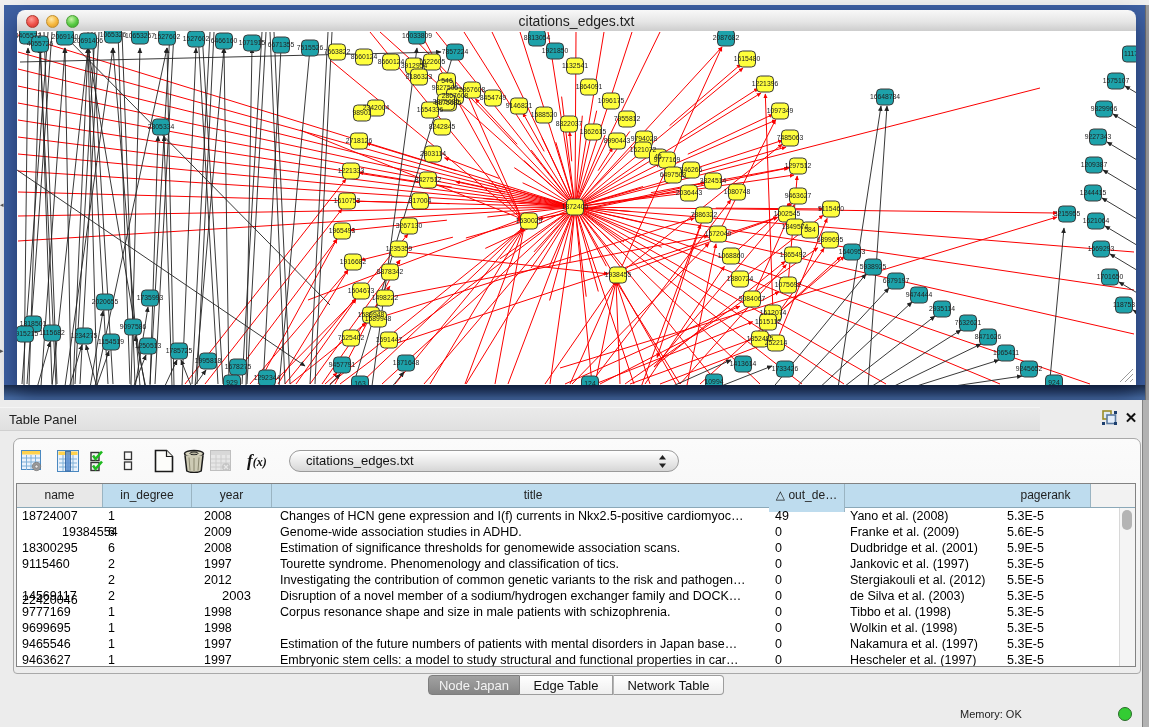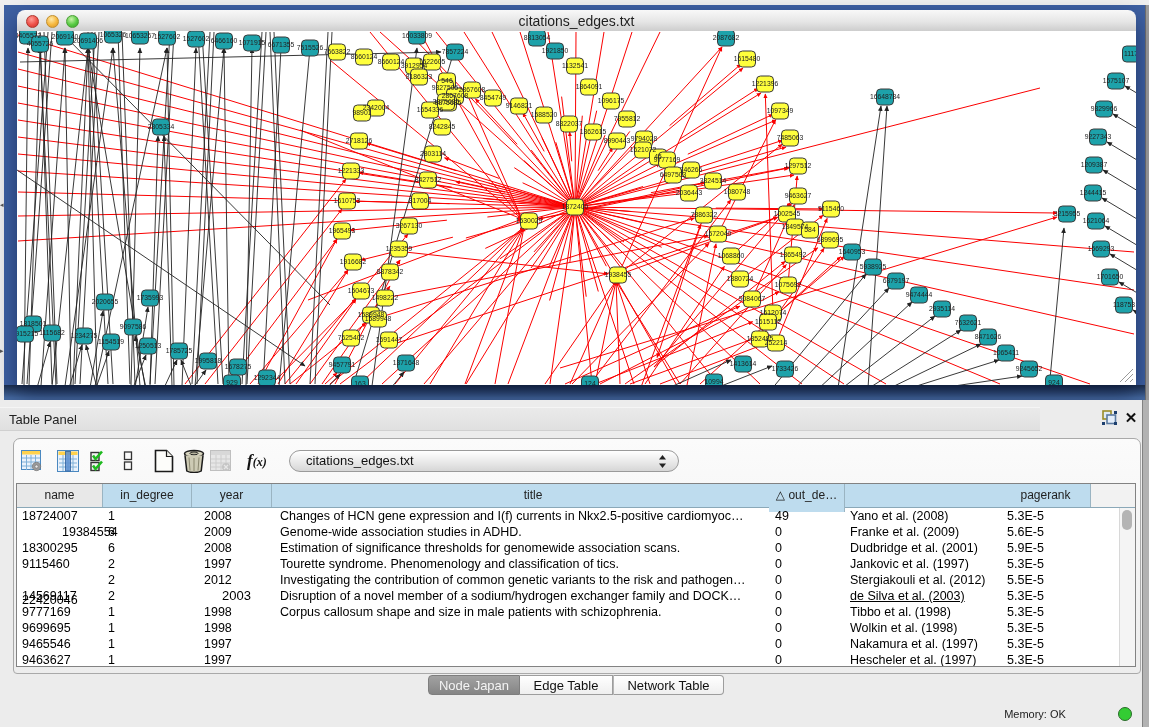--- a/index.html
+++ b/index.html
@@ -728,51 +728,53 @@
 <div class="abs" style="left:187px;top:88px;height:16px;line-height:16px;font-size:12.5px;color:#000;white-space:nowrap;">2012</div>
 <div class="abs" style="width:487px;overflow:hidden;left:263px;top:88px;height:16px;line-height:16px;font-size:12.5px;color:#000;white-space:nowrap;">Investigating the contribution of common genetic variants to the risk and pathogen…</div>
 <div class="abs" style="left:758px;top:88px;height:16px;line-height:16px;font-size:12.5px;color:#000;white-space:nowrap;">0</div>
 <div class="abs" style="left:833px;top:88px;height:16px;line-height:16px;font-size:12.5px;color:#000;white-space:nowrap;">Stergiakouli et al. (2012)</div>
 <div class="abs" style="left:990px;top:88px;height:16px;line-height:16px;font-size:12.5px;color:#000;white-space:nowrap;">5.5E‑5</div>
 <div class="abs" style="left:5px;top:104px;height:16px;line-height:16px;font-size:12.5px;color:#000;white-space:nowrap;">14569117</div>
 <div class="abs" style="left:91px;top:104px;height:16px;line-height:16px;font-size:12.5px;color:#000;white-space:nowrap;">2</div>
 <div class="abs" style="left:182px;top:104px;height:16px;line-height:16px;font-size:13px;color:#000;white-space:nowrap;margin-left:23px;">2003</div>
 <div class="abs" style="width:487px;overflow:hidden;left:263px;top:104px;height:16px;line-height:16px;font-size:12.5px;color:#000;white-space:nowrap;">Disruption of a novel member of a sodium/hydrogen exchanger family and DOCK…</div>
 <div class="abs" style="left:758px;top:104px;height:16px;line-height:16px;font-size:12.5px;color:#000;white-space:nowrap;">0</div>
-<div class="abs" style="left:833px;top:104px;height:16px;line-height:16px;font-size:12.5px;color:#000;white-space:nowrap;text-decoration:underline;">de Silva et al. (2003)</div>
+<div class="abs" style="left:833px;top:104px;height:16px;line-height:16px;font-size:12.5px;color:#000;white-space:nowrap;">de Silva et al. (2003)</div>
 <div class="abs" style="left:990px;top:104px;height:16px;line-height:16px;font-size:12.5px;color:#000;white-space:nowrap;">5.3E‑5</div>
 <div class="abs" style="left:5px;top:120px;height:16px;line-height:16px;font-size:12.5px;color:#000;white-space:nowrap;">9777169</div>
 <div class="abs" style="left:91px;top:120px;height:16px;line-height:16px;font-size:12.5px;color:#000;white-space:nowrap;">1</div>
 <div class="abs" style="left:187px;top:120px;height:16px;line-height:16px;font-size:12.5px;color:#000;white-space:nowrap;">1998</div>
-<div class="abs" style="width:487px;overflow:hidden;left:263px;top:120px;height:16px;line-height:16px;font-size:12.5px;color:#000;white-space:nowrap;">Corpus callosum shape and size in male patients with schizophrenia.</div>
+<div class="abs" style="width:487px;overflow:hidden;left:263px;top:120px;height:16px;line-height:16px;font-size:12.5px;color:#000;white-space:nowrap;">Corpus resonance shape and size in male patients with schizophrenia.</div>
 <div class="abs" style="left:758px;top:120px;height:16px;line-height:16px;font-size:12.5px;color:#000;white-space:nowrap;">0</div>
 <div class="abs" style="left:833px;top:120px;height:16px;line-height:16px;font-size:12.5px;color:#000;white-space:nowrap;">Tibbo et al. (1998)</div>
 <div class="abs" style="left:990px;top:120px;height:16px;line-height:16px;font-size:12.5px;color:#000;white-space:nowrap;">5.3E‑5</div>
 <div class="abs" style="left:5px;top:136px;height:16px;line-height:16px;font-size:12.5px;color:#000;white-space:nowrap;">9699695</div>
 <div class="abs" style="left:91px;top:136px;height:16px;line-height:16px;font-size:12.5px;color:#000;white-space:nowrap;">1</div>
 <div class="abs" style="left:187px;top:136px;height:16px;line-height:16px;font-size:12.5px;color:#000;white-space:nowrap;">1998</div>
 <div class="abs" style="left:758px;top:136px;height:16px;line-height:16px;font-size:12.5px;color:#000;white-space:nowrap;">0</div>
 <div class="abs" style="left:833px;top:136px;height:16px;line-height:16px;font-size:12.5px;color:#000;white-space:nowrap;">Wolkin et al. (1998)</div>
 <div class="abs" style="left:990px;top:136px;height:16px;line-height:16px;font-size:12.5px;color:#000;white-space:nowrap;">5.3E‑5</div>
 <div class="abs" style="left:5px;top:152px;height:16px;line-height:16px;font-size:12.5px;color:#000;white-space:nowrap;">9465546</div>
 <div class="abs" style="left:91px;top:152px;height:16px;line-height:16px;font-size:12.5px;color:#000;white-space:nowrap;">1</div>
 <div class="abs" style="left:187px;top:152px;height:16px;line-height:16px;font-size:12.5px;color:#000;white-space:nowrap;">1997</div>
+<div class="abs" style="width:487px;overflow:hidden;left:263px;top:152px;height:16px;line-height:16px;font-size:12.5px;color:#000;white-space:nowrap;">Estimation of the future numbers of patients with mental disorders in Japan base…</div>
 <div class="abs" style="left:758px;top:152px;height:16px;line-height:16px;font-size:12.5px;color:#000;white-space:nowrap;">0</div>
 <div class="abs" style="left:833px;top:152px;height:16px;line-height:16px;font-size:12.5px;color:#000;white-space:nowrap;">Nakamura et al. (1997)</div>
 <div class="abs" style="left:990px;top:152px;height:16px;line-height:16px;font-size:12.5px;color:#000;white-space:nowrap;">5.3E‑5</div>
 <div class="abs" style="left:5px;top:168px;height:16px;line-height:16px;font-size:12.5px;color:#000;white-space:nowrap;">9463627</div>
 <div class="abs" style="left:91px;top:168px;height:16px;line-height:16px;font-size:12.5px;color:#000;white-space:nowrap;">1</div>
 <div class="abs" style="left:187px;top:168px;height:16px;line-height:16px;font-size:12.5px;color:#000;white-space:nowrap;">1997</div>
+<div class="abs" style="width:487px;overflow:hidden;left:263px;top:168px;height:16px;line-height:16px;font-size:12.5px;color:#000;white-space:nowrap;">Embryonic stem cells: a model to study structural and functional properties in car…</div>
 <div class="abs" style="left:758px;top:168px;height:16px;line-height:16px;font-size:12.5px;color:#000;white-space:nowrap;">0</div>
 <div class="abs" style="left:833px;top:168px;height:16px;line-height:16px;font-size:12.5px;color:#000;white-space:nowrap;">Hescheler et al. (1997)</div>
 <div class="abs" style="left:990px;top:168px;height:16px;line-height:16px;font-size:12.5px;color:#000;white-space:nowrap;">5.3E‑5</div>
 <div class="abs" style="left:1102px;top:24px;width:16px;height:160px;background:#f4f4f4;border-left:1px solid #d8d8d8;box-sizing:border-box;"></div>
 <div class="abs" style="left:1105px;top:26px;width:10px;height:20px;background:#b4b4b4;border-radius:5px;"></div>
 </div>
 
 <div class="abs" style="left:428px;top:675px;width:296px;height:20px;">
   <div class="abs" style="left:0;top:0;width:92px;height:20px;border:1px solid #7e7e7e;border-radius:4px 0 0 4px;background:linear-gradient(#a2a2a2,#858585);color:#f4f4f4;text-align:center;font-size:13px;line-height:19px;box-sizing:border-box;">Node Japan</div>
   <div class="abs" style="left:92px;top:0;width:93px;height:20px;border:1px solid #9d9d9d;border-left:none;background:linear-gradient(#ffffff,#efefef);color:#111;text-align:center;font-size:13px;line-height:19px;box-sizing:border-box;">Edge Table</div>
   <div class="abs" style="left:185px;top:0;width:111px;height:20px;border:1px solid #9d9d9d;border-left:1px solid #b5b5b5;border-radius:0 4px 4px 0;background:linear-gradient(#ffffff,#efefef);color:#111;text-align:center;font-size:13px;line-height:19px;box-sizing:border-box;">Network Table</div>
 </div>
 
-<div class="abs" style="left:960px;top:704px;width:150px;height:20px;text-align:center;font-size:11px;line-height:20px;color:#222;">Memory: OK</div>
+<div class="abs" style="left:960px;top:704px;width:150px;height:20px;text-align:left;font-size:11px;line-height:20px;color:#222;">Memory: OK</div>
 <div class="abs" style="left:1118px;top:707px;width:14px;height:14px;border-radius:50%;background:#33cc33;border:1px solid #2a6b2a;box-sizing:border-box;"></div>
 
 </body></html>

